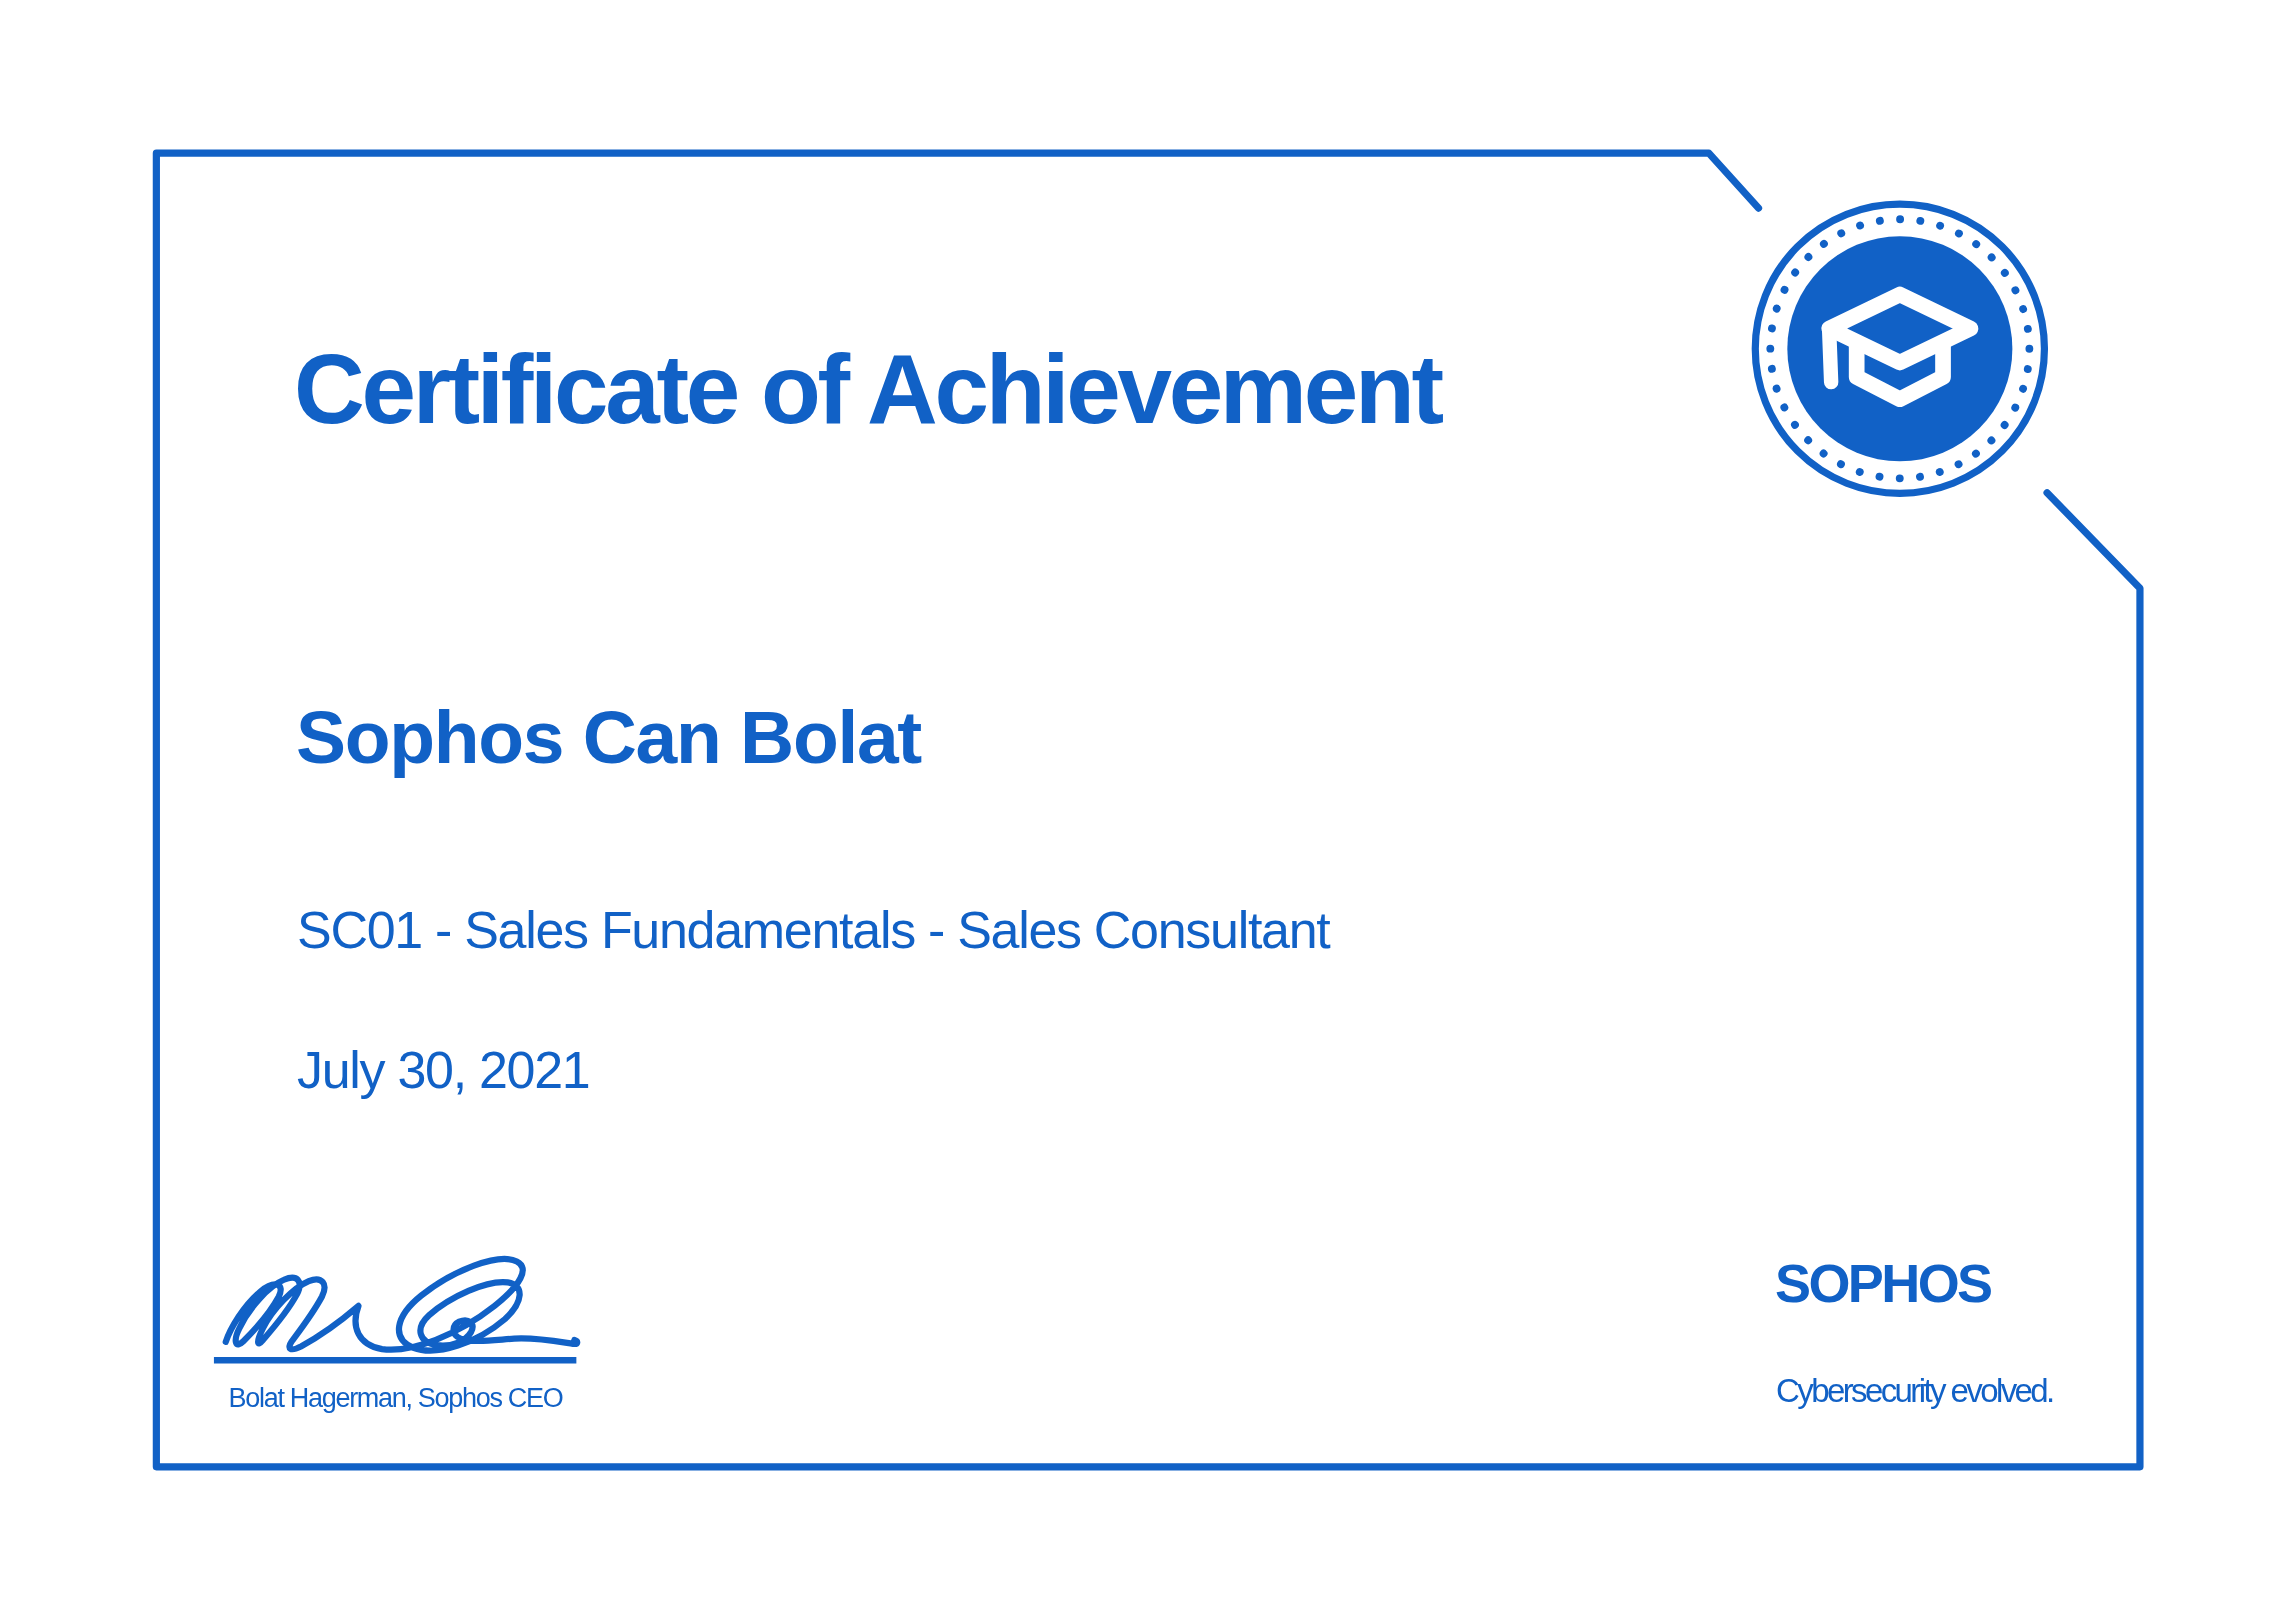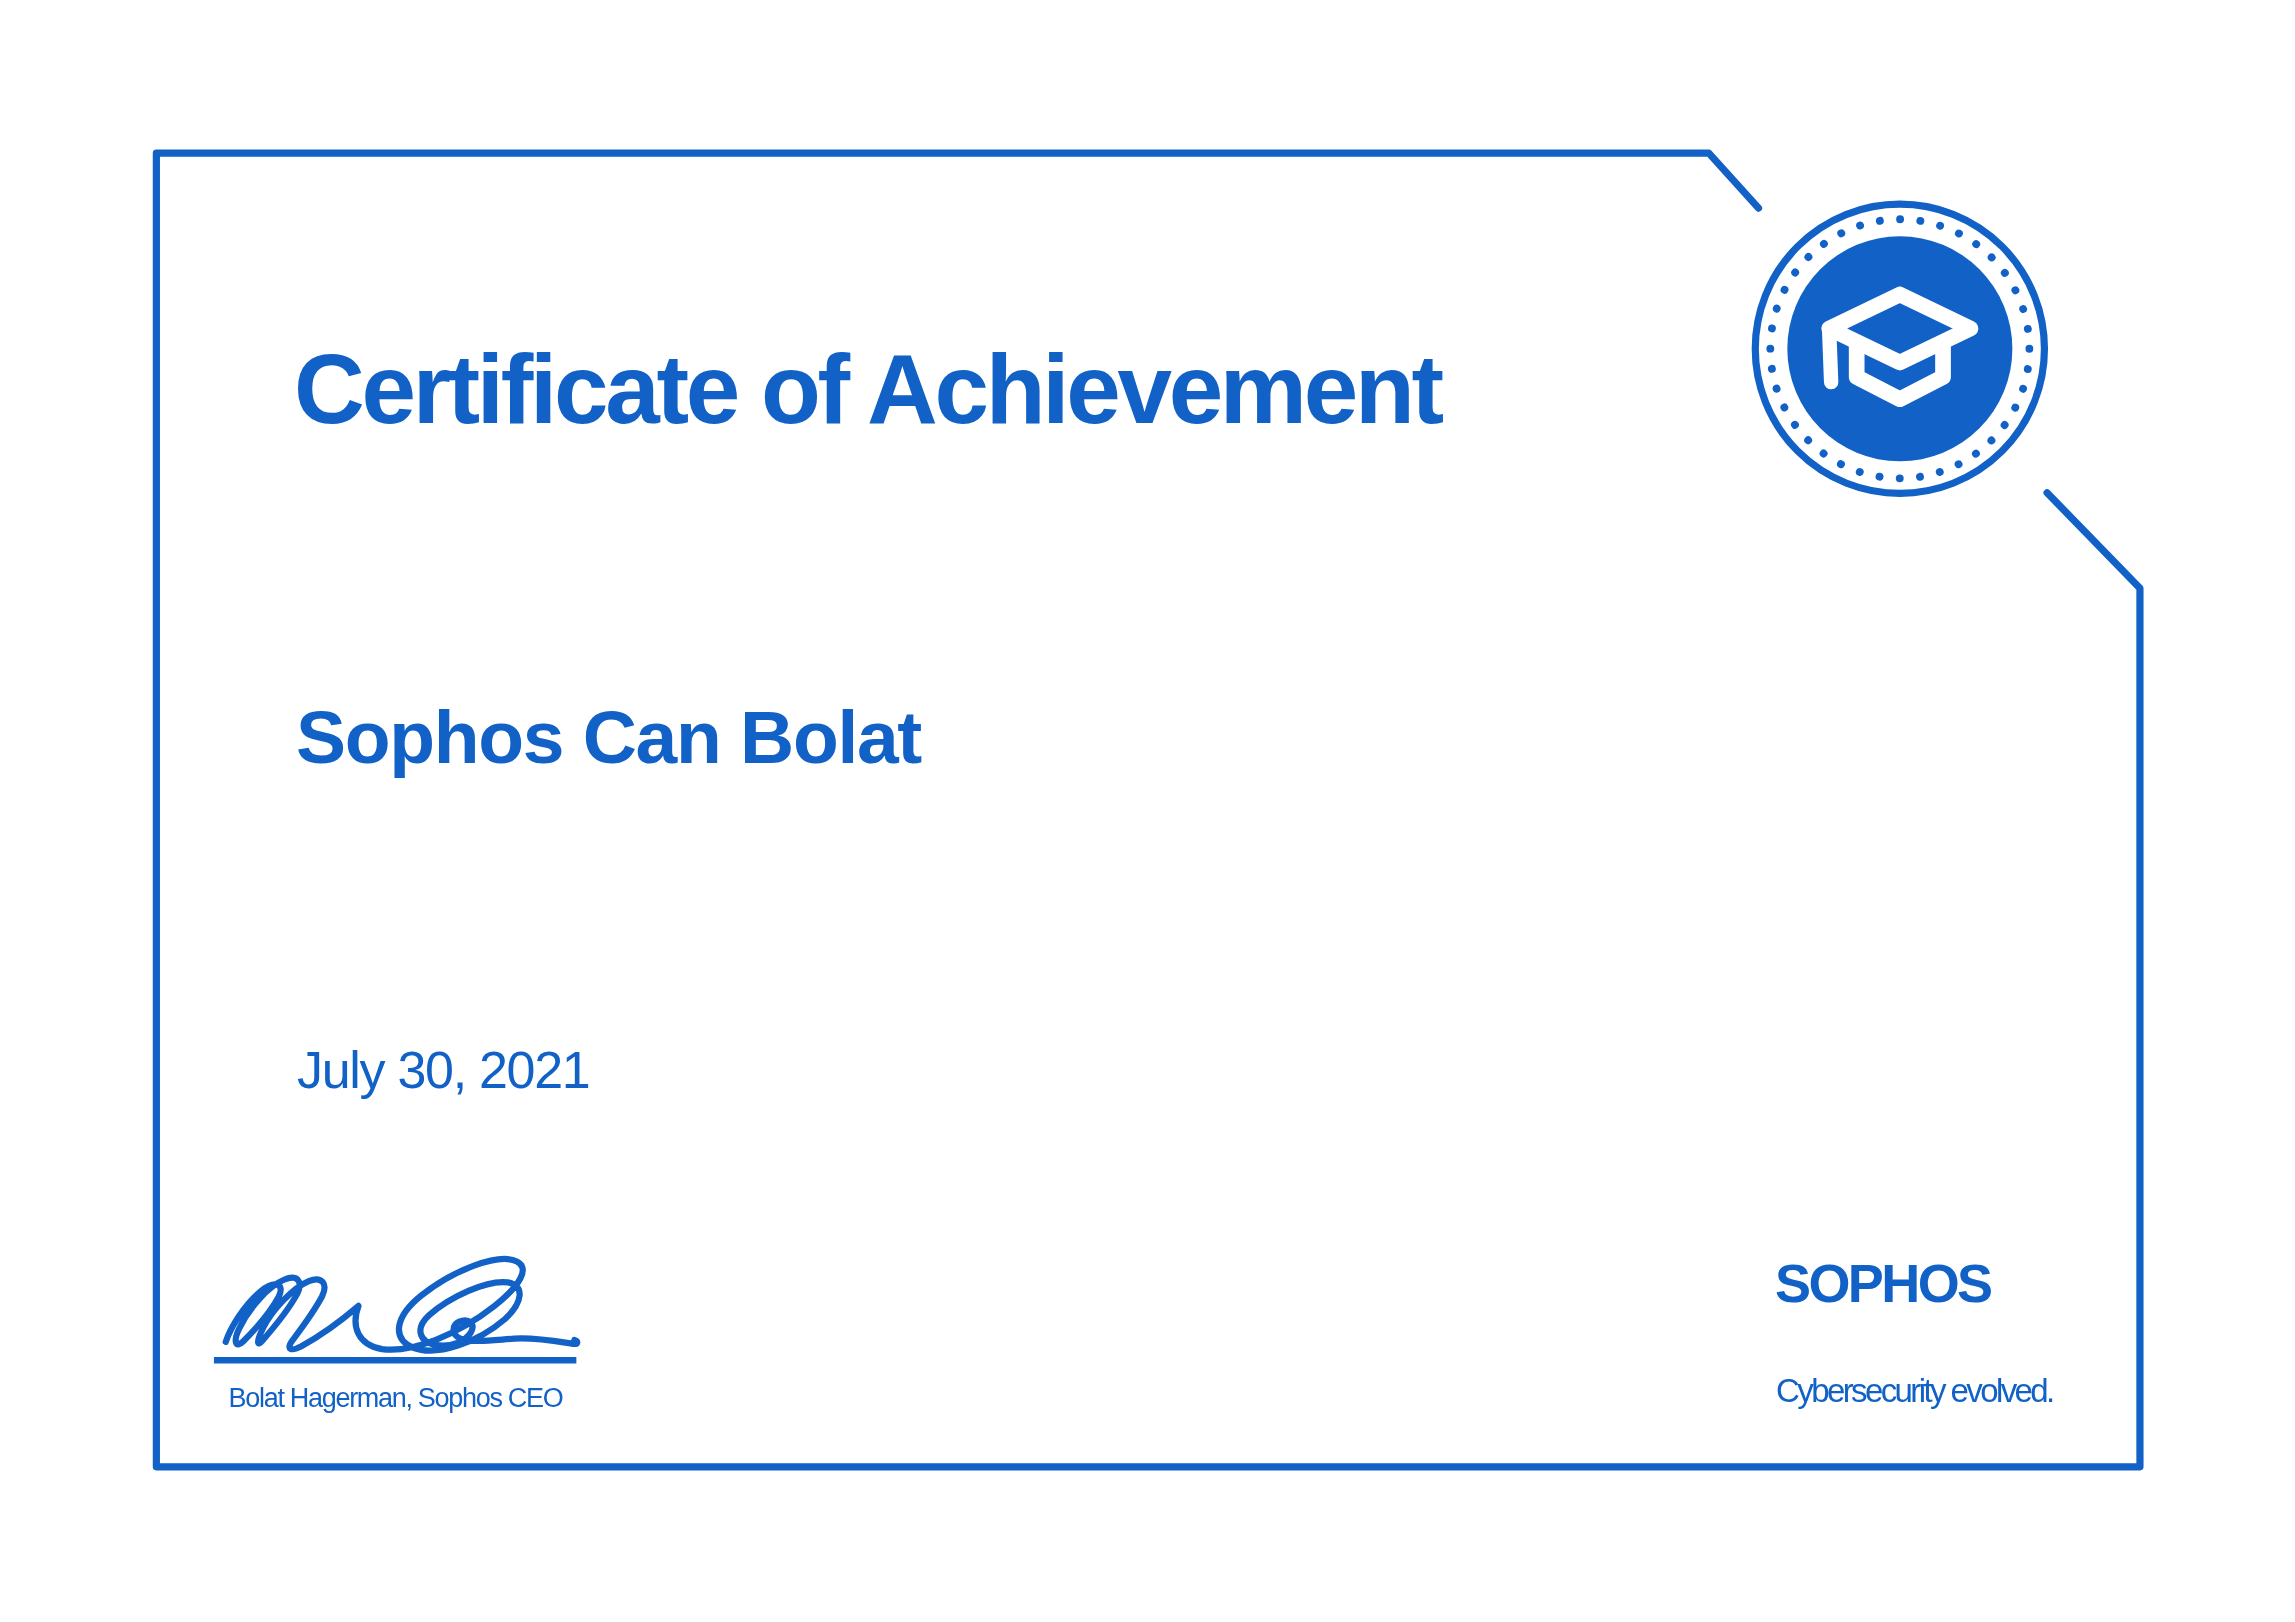--- a/index.html
+++ b/index.html
@@ -143,20 +143,21 @@
              C 818,2044 850,2050 876,2054
              C 884,2055 884,2050 878,2048" fill="none" stroke="#1161C6" stroke-width="9.5" stroke-linecap="round" stroke-linejoin="round"></path>
 
     <line x1="327" y1="2079" x2="881" y2="2079" stroke="#1161C6" stroke-width="10"></line>
   </svg>
 
   <div class="abs title">Certificate of Achievement</div>
 
   <div class="abs recipient">Sophos Can Bolat</div>
 
+  <div class="abs course">SC01 - Sales Fundamentals - Sales Consultant</div>
 
   <div class="abs issue-date">July 30, 2021</div>
 
   <div class="abs signer">Bolat Hagerman, Sophos CEO</div>
 
   <div class="abs logo">SOPHOS</div>
 
   <div class="abs tagline">Cybersecurity evolved.</div>
 
 </div>

